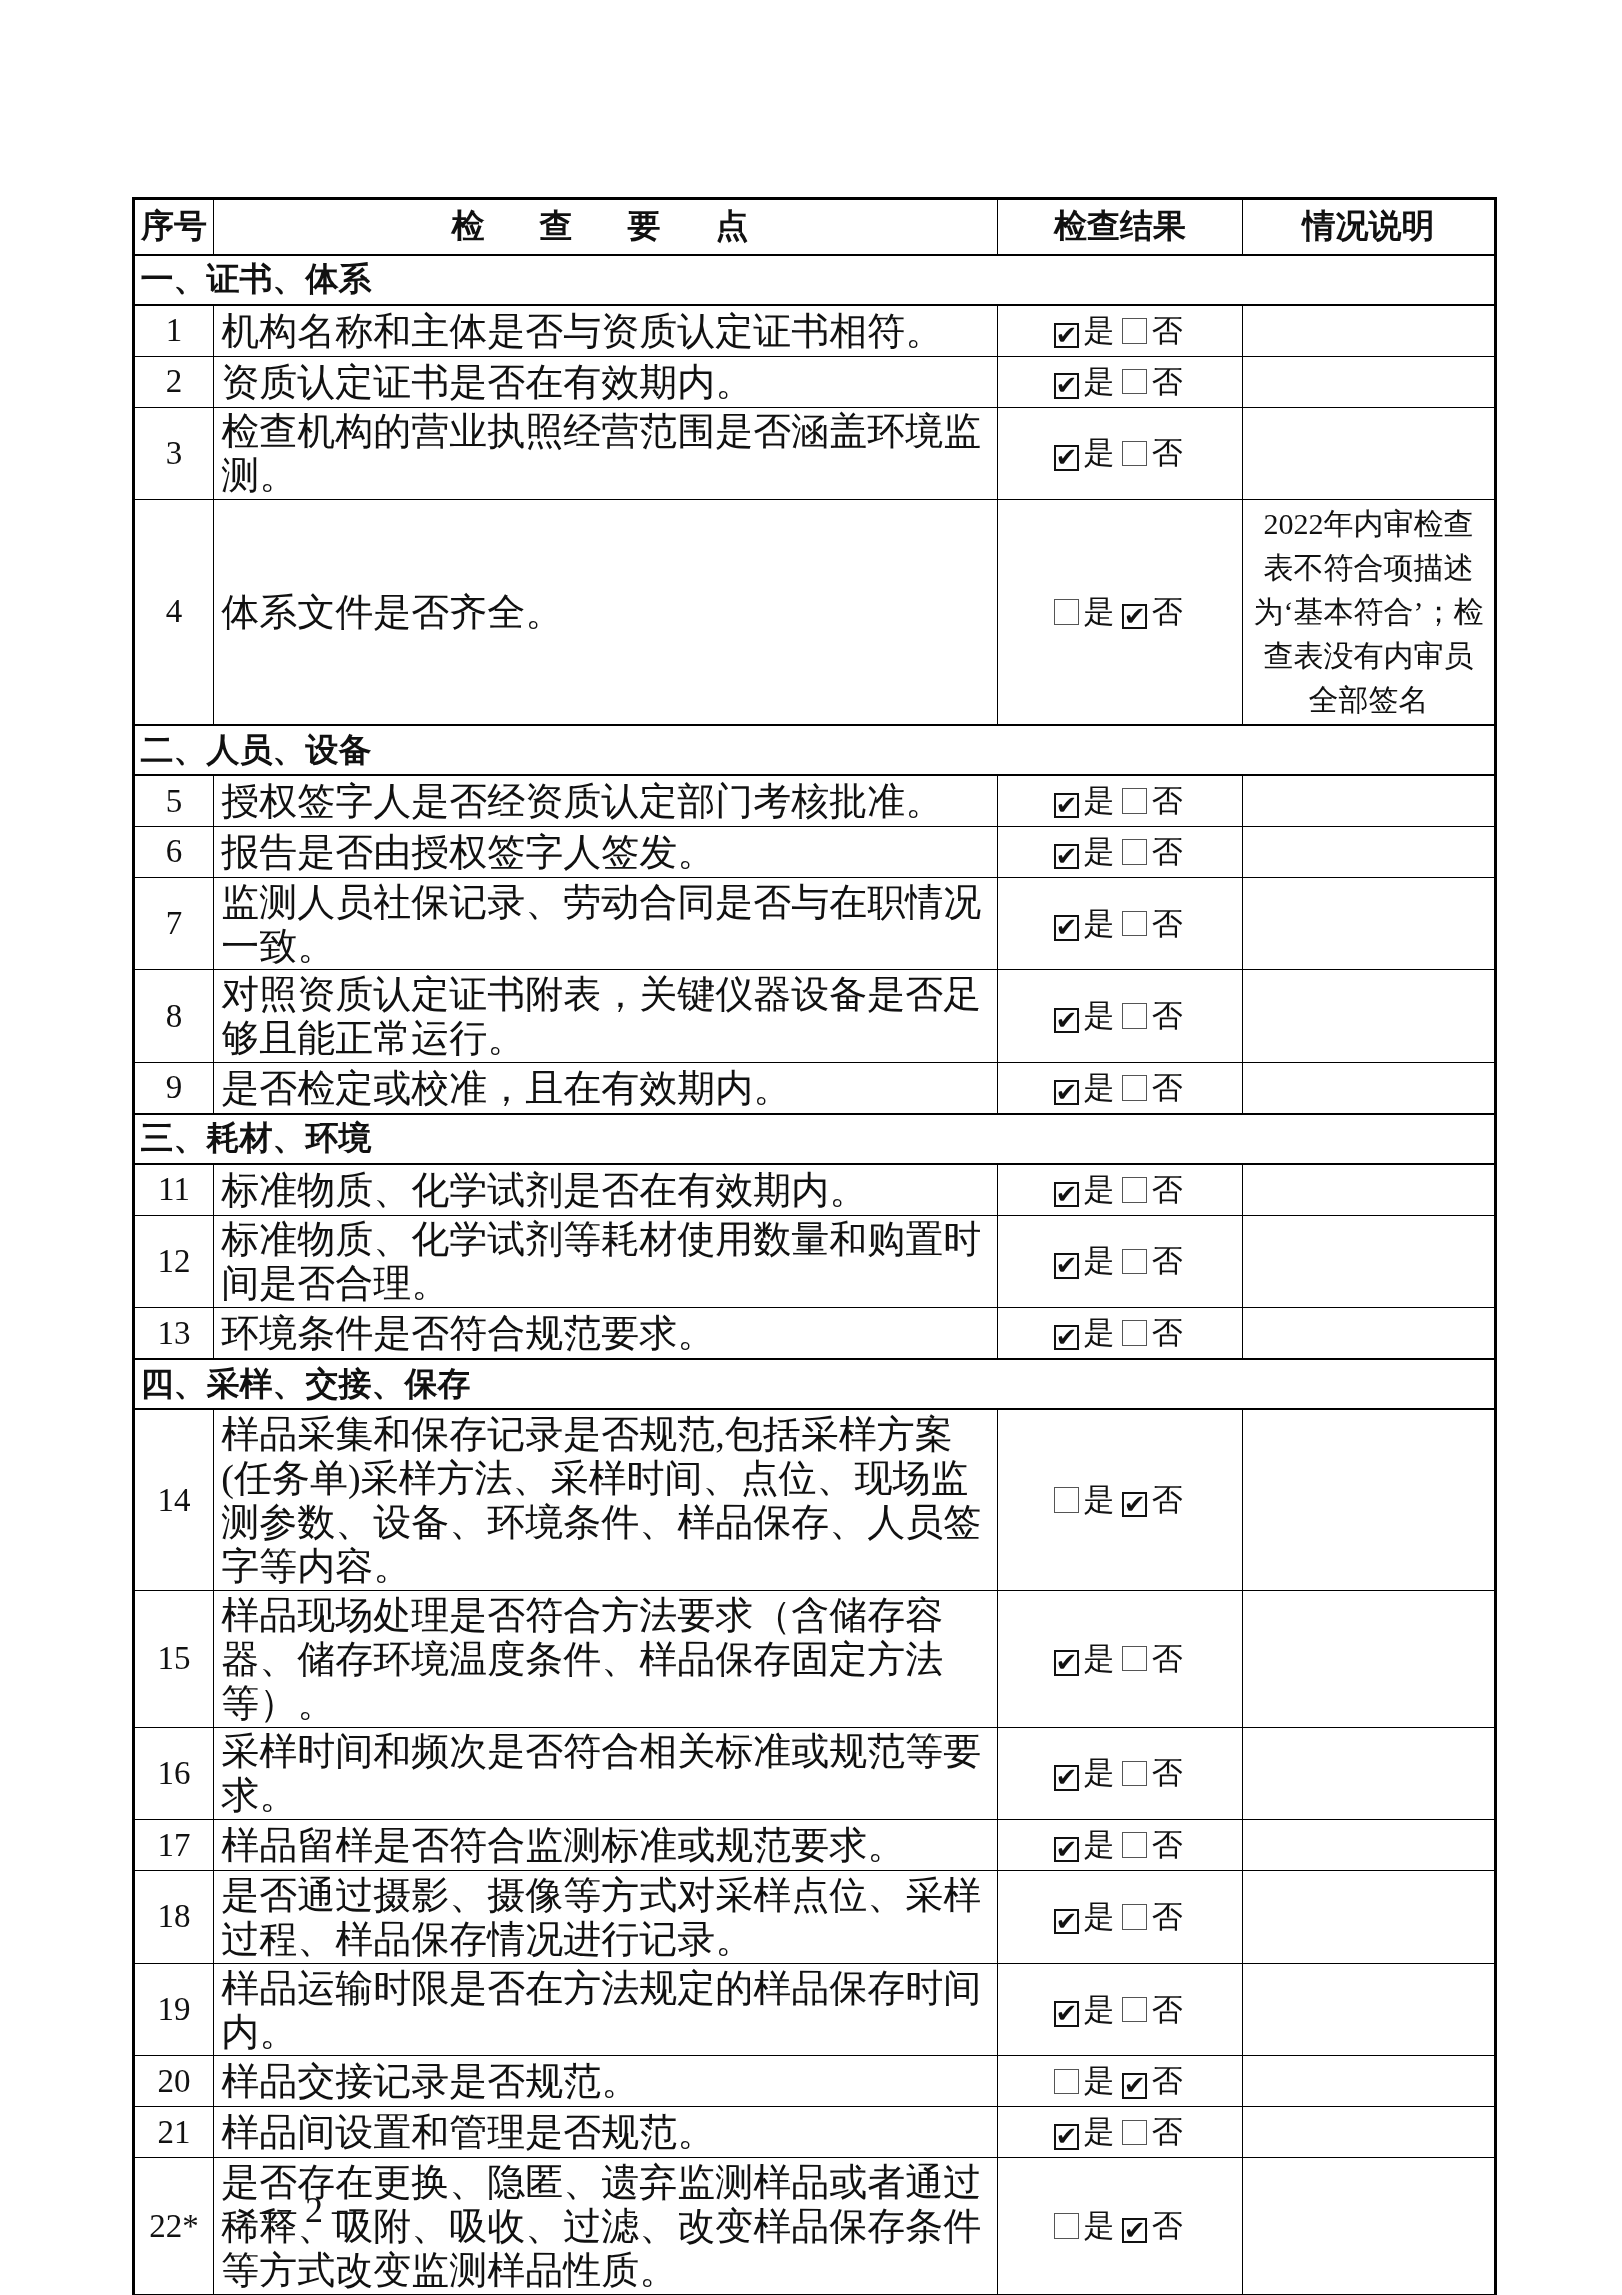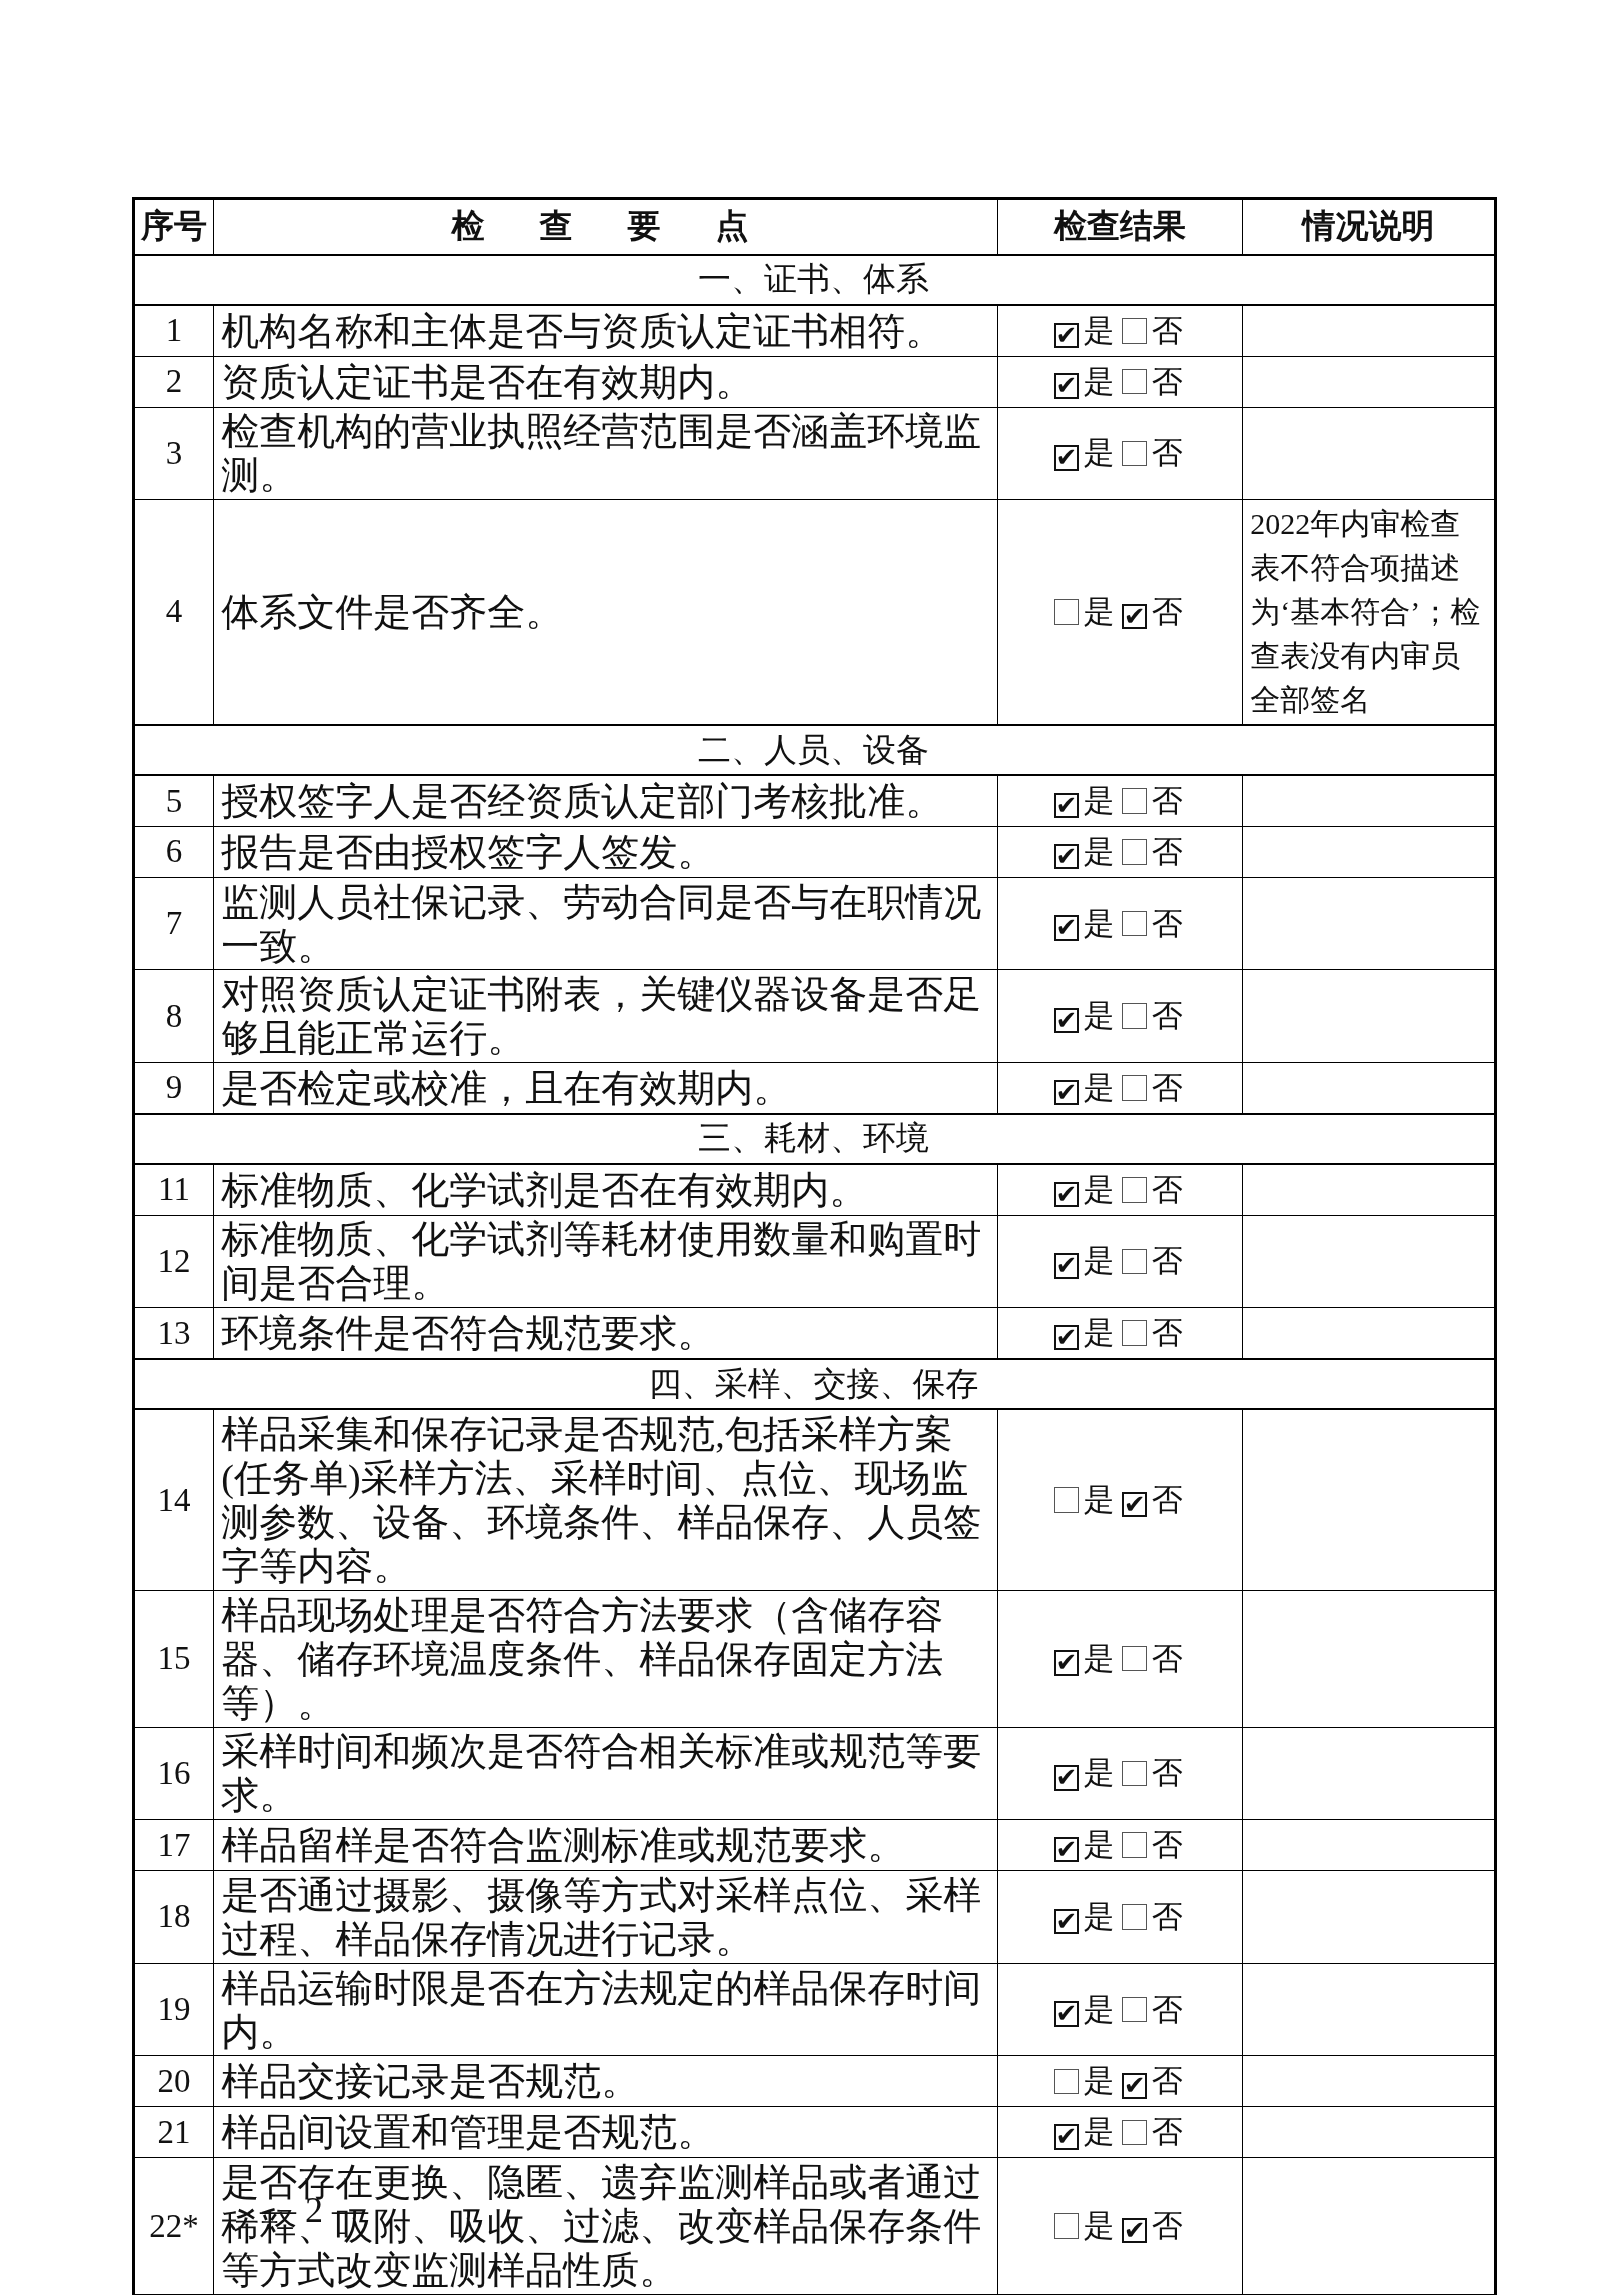--- a/index.html
+++ b/index.html
@@ -39,22 +39,22 @@
     height: 56px;
     font-size: 33px;
     font-weight: bold;
     text-align: center;
     padding: 0;
   }
   th.point-header { letter-spacing: 11px; margin-top: 40px; }
   tr.section-row td {
     height: 49px;
     font-size: 33px;
-    font-weight: normal;
-    text-align: center;
+    font-weight: bold;
+    text-align: left;
     padding-left: 5.5px;
     border-top-width: 2.7px;
     border-bottom-width: 2.7px;
   }
   tr.item-row td { height: 51px; }
   td.num-cell {
     text-align: center;
     font-size: 33px;
     padding: 1.8px 1.8px;
   }
@@ -64,21 +64,21 @@
     text-align: left;
     padding: 3.6px 9px 3.6px 7.3px;
   }
   td.result-cell {
     text-align: center;
     font-size: 31px;
     white-space: nowrap;
     padding: 1.8px 1.8px;
   }
   td.note-cell {
-    text-align: left;
+    text-align: center;
     font-size: 30px;
     line-height: 44px;
     padding: 3.6px 7.3px;
   }
   .cb {
     display: inline-block;
     width: 25.5px;
     height: 25.5px;
     border: 1.8px solid #555555;
     background: #ffffff;

